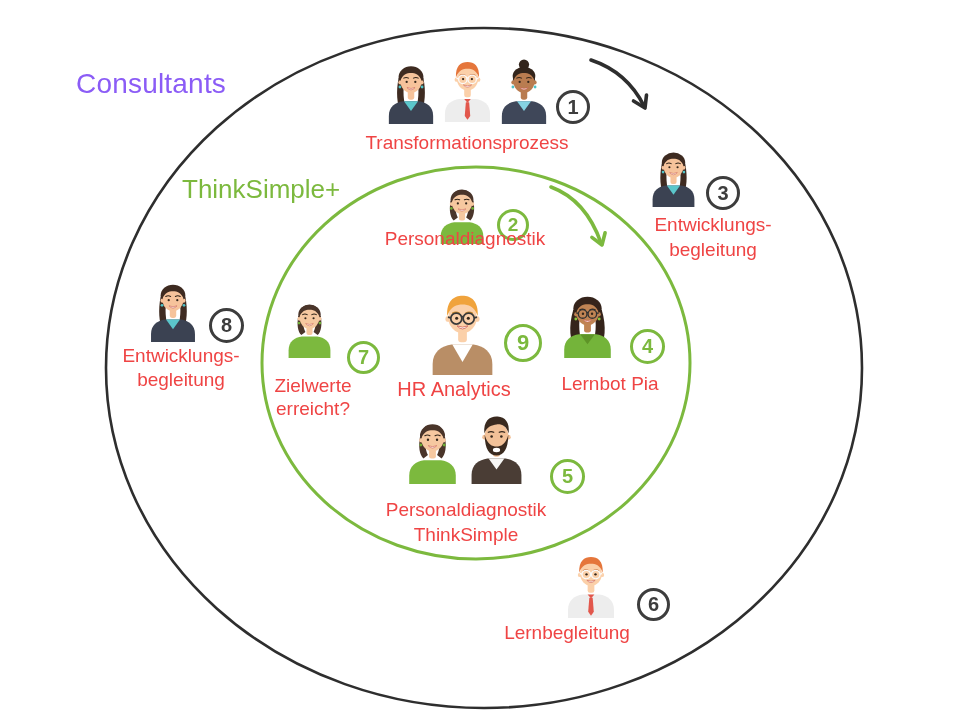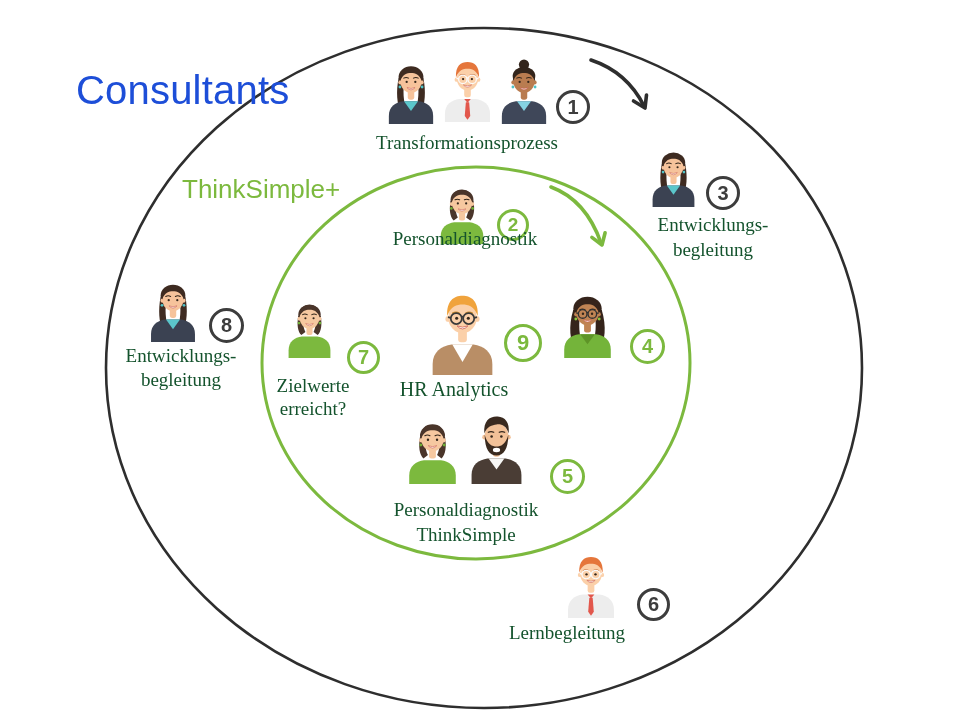--- a/index.html
+++ b/index.html
@@ -2,23 +2,23 @@
 <html style="--dark: #2E2E2E; --dark-badge: #3D3D3D; --green: #7CB93E; --text: #1A1A1A;"><head>
 <meta charset="utf-8">
 <style>
   html,body{margin:0;padding:0;background:#fff;}
   #stage{
     position:relative;width:960px;height:720px;overflow:hidden;background:#fff;
     font-family:"Liberation Sans",sans-serif;color:var(--text,#1a1a1a);
   }
   #bg{position:absolute;left:0;top:0;}
   .abs{position:absolute;}
-  .title{font-size:40px;color:#1d4ed8;letter-spacing:.2px;}
+  .title{font-size:28px;color:#8b5cf6;letter-spacing:.2px;}
   .inner-title{font-size:26px;color:var(--green);}
-  .label{font-size:19px;text-align:center;color:#14532d;line-height:24px;white-space:nowrap;font-family:Liberation Serif, serif;}
+  .label{font-size:19px;text-align:center;color:#ef4444;line-height:24px;white-space:nowrap;}
   .badge{
     position:absolute;border-radius:50%;background:#fff;
     display:flex;align-items:center;justify-content:center;
     font-weight:bold;box-sizing:border-box;
   }
   .badge.dark{border:3px solid var(--dark-badge);color:var(--dark-badge);}
   .badge.green{border:3px solid var(--green);color:var(--green);}
   .av{position:absolute;}
   .av svg{display:block;width:100%;height:100%;}
 </style>
@@ -209,20 +209,21 @@
           <circle cx="41.5" cy="47.5" r="7.6"></circle>
           <circle cx="58.5" cy="47.5" r="7.6"></circle>
           <path d="M49,45.5 Q50,44.3 51,45.5"></path>
           <path d="M33.9,46.5 L30,45.5"></path>
           <path d="M66.1,46.5 L70,45.5"></path>
         </g>
         <path d="M42.5,57.5 Q50,66 57.5,57.5 Q50,61 42.5,57.5 Z" fill="#fff" stroke="#C9584F" stroke-width="1"></path>
       </svg>
     </span>
   <div class="badge green" style="left:630px;top:329px;width:35px;height:35px;font-size:20px;">4</div>
+  <div class="abs label" style="left:510px;top:372px;width:200px;">Lernbot Pia</div>
 
   <span class="av" style="left:284px;top:294px;width:51px;height:64px">
       <svg viewBox="0 0 100 125" preserveAspectRatio="xMidYMax meet">
         <ellipse cx="50" cy="40" rx="22" ry="20" fill="#4A352A"></ellipse>
         <path d="M28,42 C25,60 27,73 34,80 L42,74 C37,64 37,52 38,46 Z" fill="#4A352A"></path>
         <path d="M72,42 C75,60 73,73 66,80 L58,74 C63,64 63,52 62,46 Z" fill="#4A352A"></path>
         <path d="M9,125 L9,110 C9,93 21,85 35,83 L65,83 C79,85 91,93 91,110 L91,125 Z" fill="#7CB93E"></path>
         <rect x="44" y="60" width="12" height="20" rx="4" fill="#F6C8A0"></rect>
         <circle cx="30.5" cy="48" r="4" fill="#F6C8A0"></circle>
         <circle cx="69.5" cy="48" r="4" fill="#F6C8A0"></circle>

